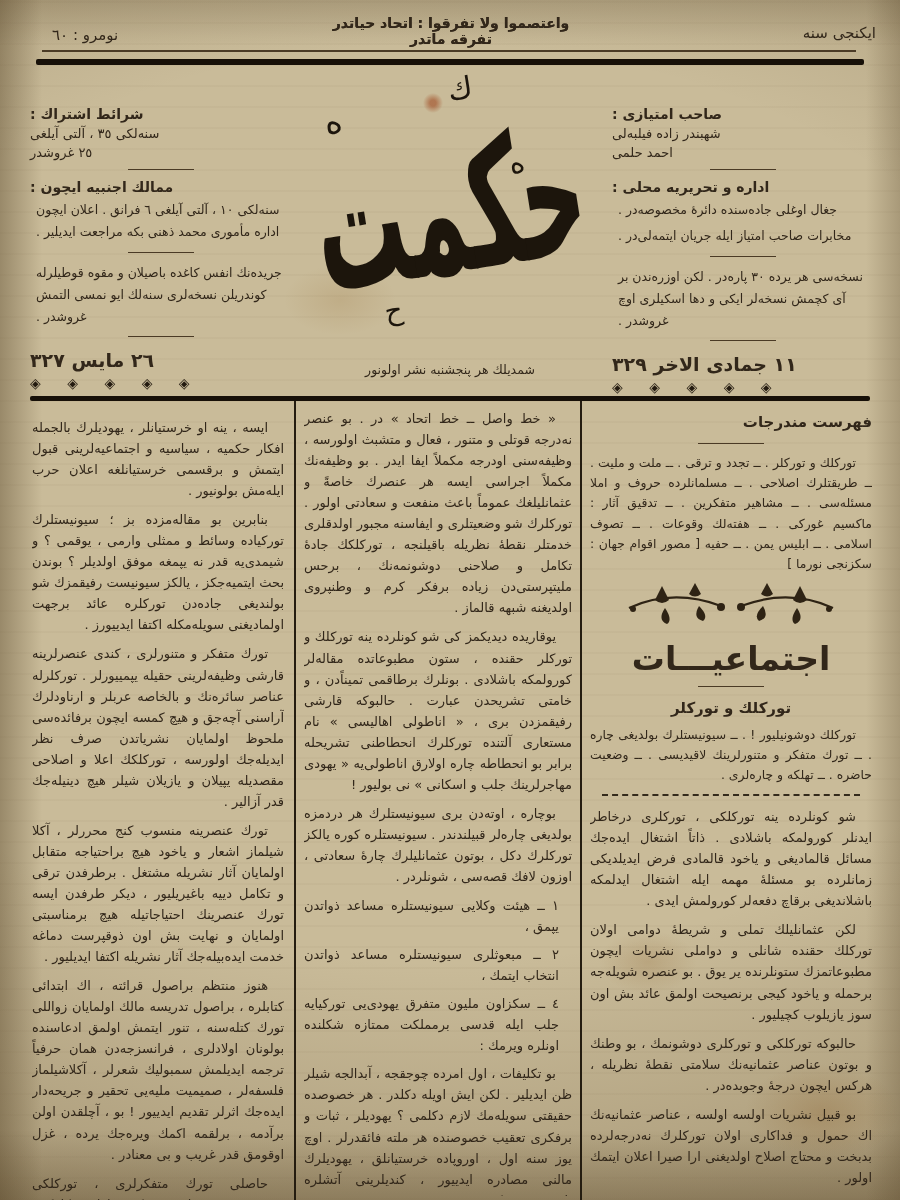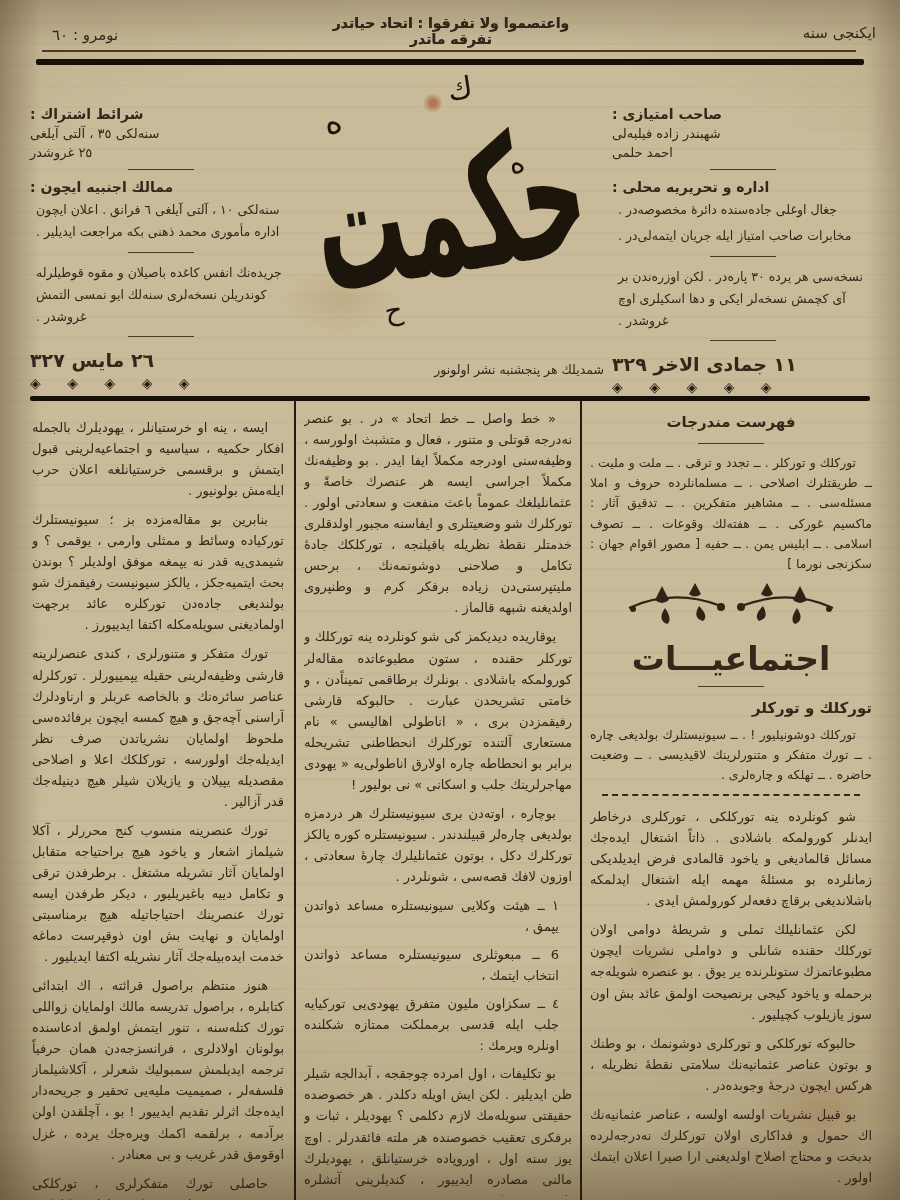--- a/index.html
+++ b/index.html
@@ -32,34 +32,34 @@
   .mast-pub{left:612px;}
   .box-title{font-size:14px;font-weight:bold;margin:8px 0 4px;}
   .box-line{font-size:13px;margin:4px 0;}
   .box-para{font-size:12.5px;line-height:1.75;margin:4px 6px;}
   .sep{width:66px;margin:9px auto;border-top:1.5px solid #4a3a25;}
   .mast-date{font-size:19px;font-weight:bold;margin:12px 0 4px;}
   .orn-row{font-size:14px;letter-spacing:11px;color:#241b10;margin-top:4px;padding-right:11px;}
   
   .logo-wrap{position:absolute;left:296px;top:64px;width:308px;height:296px;text-align:center;}
   .logo-wrap svg{overflow:visible;}
-  .logo-caption{position:absolute;left:296px;top:362px;width:308px;font-size:12.5px;}
+  .logo-caption{position:absolute;left:296px;top:362px;width:308px;text-align:center;font-size:12.5px;}
   
   .vrule{position:absolute;top:401px;bottom:0;width:2px;background:#241c10;}
   .v1{left:294px;} .v2{left:580px;}
   .col{position:absolute;top:408px;height:788px;overflow:hidden;font-size:13px;line-height:1.62;text-align:justify;}
   .col-right{left:590px;width:282px;}
   .col-mid{left:304px;width:268px;}
   .col-left{left:32px;width:252px;margin-top:9px;}
   .col p{margin:0 0 8px;text-indent:16px;}
-  .toc-title{text-align:center;font-weight:bold;font-size:15px;margin:2px 0 0;}
+  .toc-title{text-align:right;font-weight:bold;font-size:15px;margin:2px 0 0;}
   .toc-text{font-size:12.4px;}
   .floral{text-align:center;margin:8px 0 2px;}
   .section-title{text-align:center;font-size:33px;font-weight:bold;line-height:1.05;margin:10px 0 4px;}
-  .article-title{font-size:15px;font-weight:bold;margin:8px 0 5px;}
+  .article-title{text-align:center;font-size:15px;font-weight:bold;margin:8px 0 5px;}
   .summary{font-size:12.4px;}
   .dashed{border:0;border-top:2px dashed #342a1b;margin:9px 12px 10px;}
   .list-item{margin:0 0 7px;padding-right:13px;}
 </style>
 </head>
 <body>
 
 <div class="page">
 
   <span class="year">ايكنجى سنه</span>
@@ -150,21 +150,21 @@
     <p>حالبوكه توركلكى و توركلرى دوشونمك ، بو وطنك و بوتون عناصر عثمانيه‌نك سلامتى نقطهٔ نظريله ، هركس ايچون درجهٔ وجوبده‌در .</p>
     <p>بو قبيل نشريات اولسه اولسه ، عناصر عثمانيه‌نك اك حمول و فداكارى اولان توركلرك نه‌درجه‌لرده بدبخت و محتاج اصلاح اولديغنى ارا صيرا اعلان ايتمك اولور .</p>
     <p>برچوق مقالاتمزله انظار تدقيقه قويمشدق كه : توركلر ، عثمانليلك تملى و عناصر عثمانيه آراسنده</p>
   </div>
 
   <div class="col col-mid">
     <p>« خط واصل ــ خط اتحاد » در . بو عنصر نه‌درجه قوتلى و متنور ، فعال و متشبث اولورسه ، وظيفه‌سنى اودرجه مكملاً ايفا ايدر . بو وظيفه‌نك مكملاً اجراسى ايسه هر عنصرك خاصةً و عثمانليلغك عموماً باعث منفعت و سعادتى اولور . توركلرك شو وضعيتلرى و ايفاسنه مجبور اولدقلرى خدمتلر نقطهٔ نظريله باقيلنجه ، توركلكك جادهٔ تكامل و صلاحنى دوشونمه‌نك ، برحس مليتپرستى‌دن زياده برفكر كرم و وطنپروى اولديغنه شبهه قالماز .</p>
     <p>يوقاريده ديديكمز كى شو كونلرده ينه توركلك و توركلر حقنده ، ستون مطبوعاتده مقاله‌لر كورولمكه باشلادى . بونلرك برطاقمى تميناًدن ، و خامتى تشريحدن عبارت . حالبوكه قارشى رفيقمزدن برى ، « اناطولى اهاليسى » نام مستعارى آلتنده توركلرك انحطاطنى تشريحله برابر بو انحطاطه چاره اولارق اناطولى‌يه « يهودى مهاجرلرينك جلب و اسكانى » نى بوليور !</p>
     <p>بوچاره ، اوته‌دن برى سيونيستلرك هر دردمزه بولديغى چاره‌لر قبيلندندر . سيونيستلره كوره يالكز توركلرك دكل ، بوتون عثمانليلرك چارهٔ سعادتى ، اوزون لافك قصه‌سى ، شونلردر .</p>
     <div class="list-item">١ ــ هيئت وكلايى سيونيستلره مساعد ذواتدن يپمق ،</div>
-    <div class="list-item">6 ــ مبعوثلرى سيونيستلره مساعد ذواتدن انتخاب ايتمك ،</div>
+    <div class="list-item">٢ ــ مبعوثلرى سيونيستلره مساعد ذواتدن انتخاب ايتمك ،</div>
     <div class="list-item">٤ ــ سكزاون مليون متفرق يهودى‌يى توركيايه جلب ايله قدسى برمملكت ممتازه شكلنده اونلره ويرمك :</div>
     <p>بو تكليفات ، اول امرده چوجقجه ، آبدالجه شيلر ظن ايديلير . لكن ايش اويله دكلدر . هر خصوصده حقيقتى سويله‌مك لازم دكلمى ؟ يهوديلر ، ثبات و برفكرى تعقيب خصوصنده هر ملته فائقدرلر . اوچ يوز سنه اول ، اوروپاده خرستيانلق ، يهوديلرك مالنى مصادره ايدييور ، كنديلرينى آتشلره ياقيوردى . بوكون</p>
   </div>
 
   <div class="col col-left">
     <p>ايسه ، ينه او خرستيانلر ، يهوديلرك بالجمله افكار حكميه ، سياسيه و اجتماعيه‌لرينى قبول ايتمش و برقسمى خرستيانلغه اعلان حرب ايله‌مش بولونيور .</p>
     <p>بنابرين بو مقاله‌مزده بز ؛ سيونيستلرك توركياده وسائط و ممثلى وارمى ، يوقمى ؟ و شيمدى‌يه قدر نه يپمغه موفق اولديلر ؟ بوندن بحث ايتميه‌جكز ، يالكز سيونيست رفيقمزك شو بولنديغى جاده‌دن توركلره عائد برجهت اولماديغنى سويله‌مكله اكتفا ايدييورز .</p>
     <p>تورك متفكر و متنورلرى ، كندى عنصرلرينه قارشى وظيفه‌لرينى حقيله يپمييورلر . توركلرله عناصر سائره‌نك و بالخاصه عربلر و ارناودلرك آراسنى آچه‌جق و هيچ كمسه ايچون برفائده‌سى ملحوظ اولمايان نشرياتدن صرف نظر ايديله‌جك اولورسه ، توركلكك اعلا و اصلاحى مقصديله يپيلان و يازيلان شيلر هيچ دينيله‌جك قدر آزالير .</p>
     <p>تورك عنصرينه منسوب كنج محررلر ، آكلا شيلماز اشعار و ياخود هيچ براحتياجه متقابل اولمايان آثار نشريله مشتغل . برطرفدن ترقى و تكامل دييه باغيريليور ، ديكر طرفدن ايسه تورك عنصرينك احتياجاتيله هيچ برمناسبتى اولمايان و نهايت بش اون ذوقپرست دماغه خدمت ايده‌بيله‌جك آثار نشريله اكتفا ايديليور .</p>
     <p>هنوز منتظم براصول قرائته ، اك ابتدائى كتابلره ، براصول تدريسه مالك اولمايان زواللى تورك كتله‌سنه ، تنور ايتمش اولمق ادعاسنده بولونان اولادلرى ، فرانسزجه‌دن همان حرفياً ترجمه ايديلمش سمبوليك شعرلر ، آكلاشيلماز فلسفه‌لر ، صميميت مليه‌يى تحقير و جريحه‌دار ايده‌جك اثرلر تقديم ايدييور ! بو ، آچلقدن اولن برآدمه ، برلقمه اكمك ويره‌جك يرده ، غزل اوقومق قدر غريب و بى معنادر .</p>

